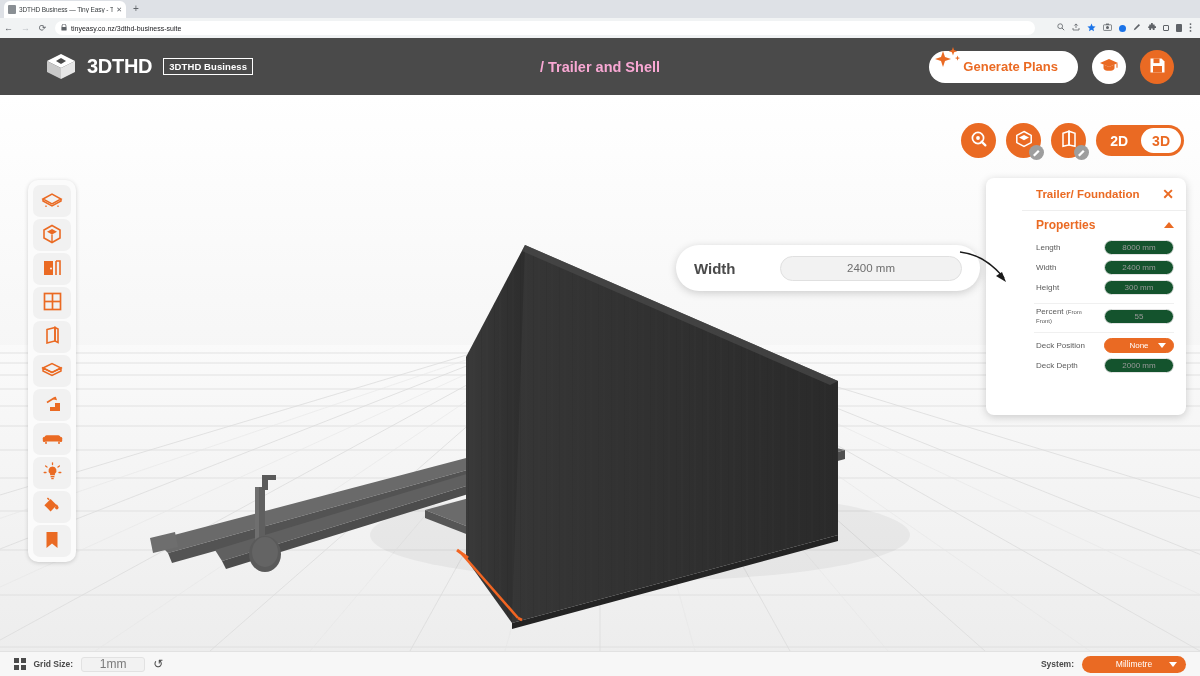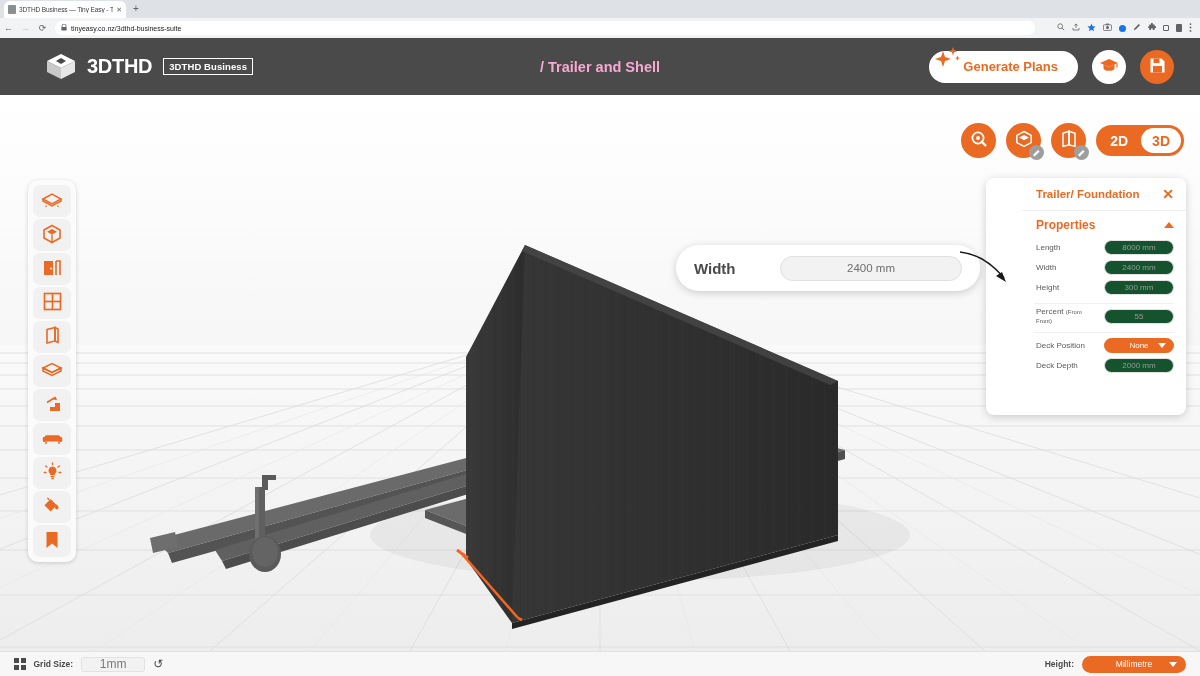--- a/index.html
+++ b/index.html
@@ -614,21 +614,21 @@
           <i></i>
           <i></i>
           <i></i>
           <i></i>
         </span>
       <span class="status-label">Grid Size:</span>
       <span class="grid-field">1mm</span>
       <span class="reset-icon">↺</span>
     </div>
     <div class="status-right">
-      <span class="status-label">Height:</span>
+      <span class="status-label">System:</span>
       <span class="sys-select">
         <span>Millimetre</span>
         <span class="caret"></span>
       </span>
     </div>
   </div>
 
 </div>
 
 </body></html>

